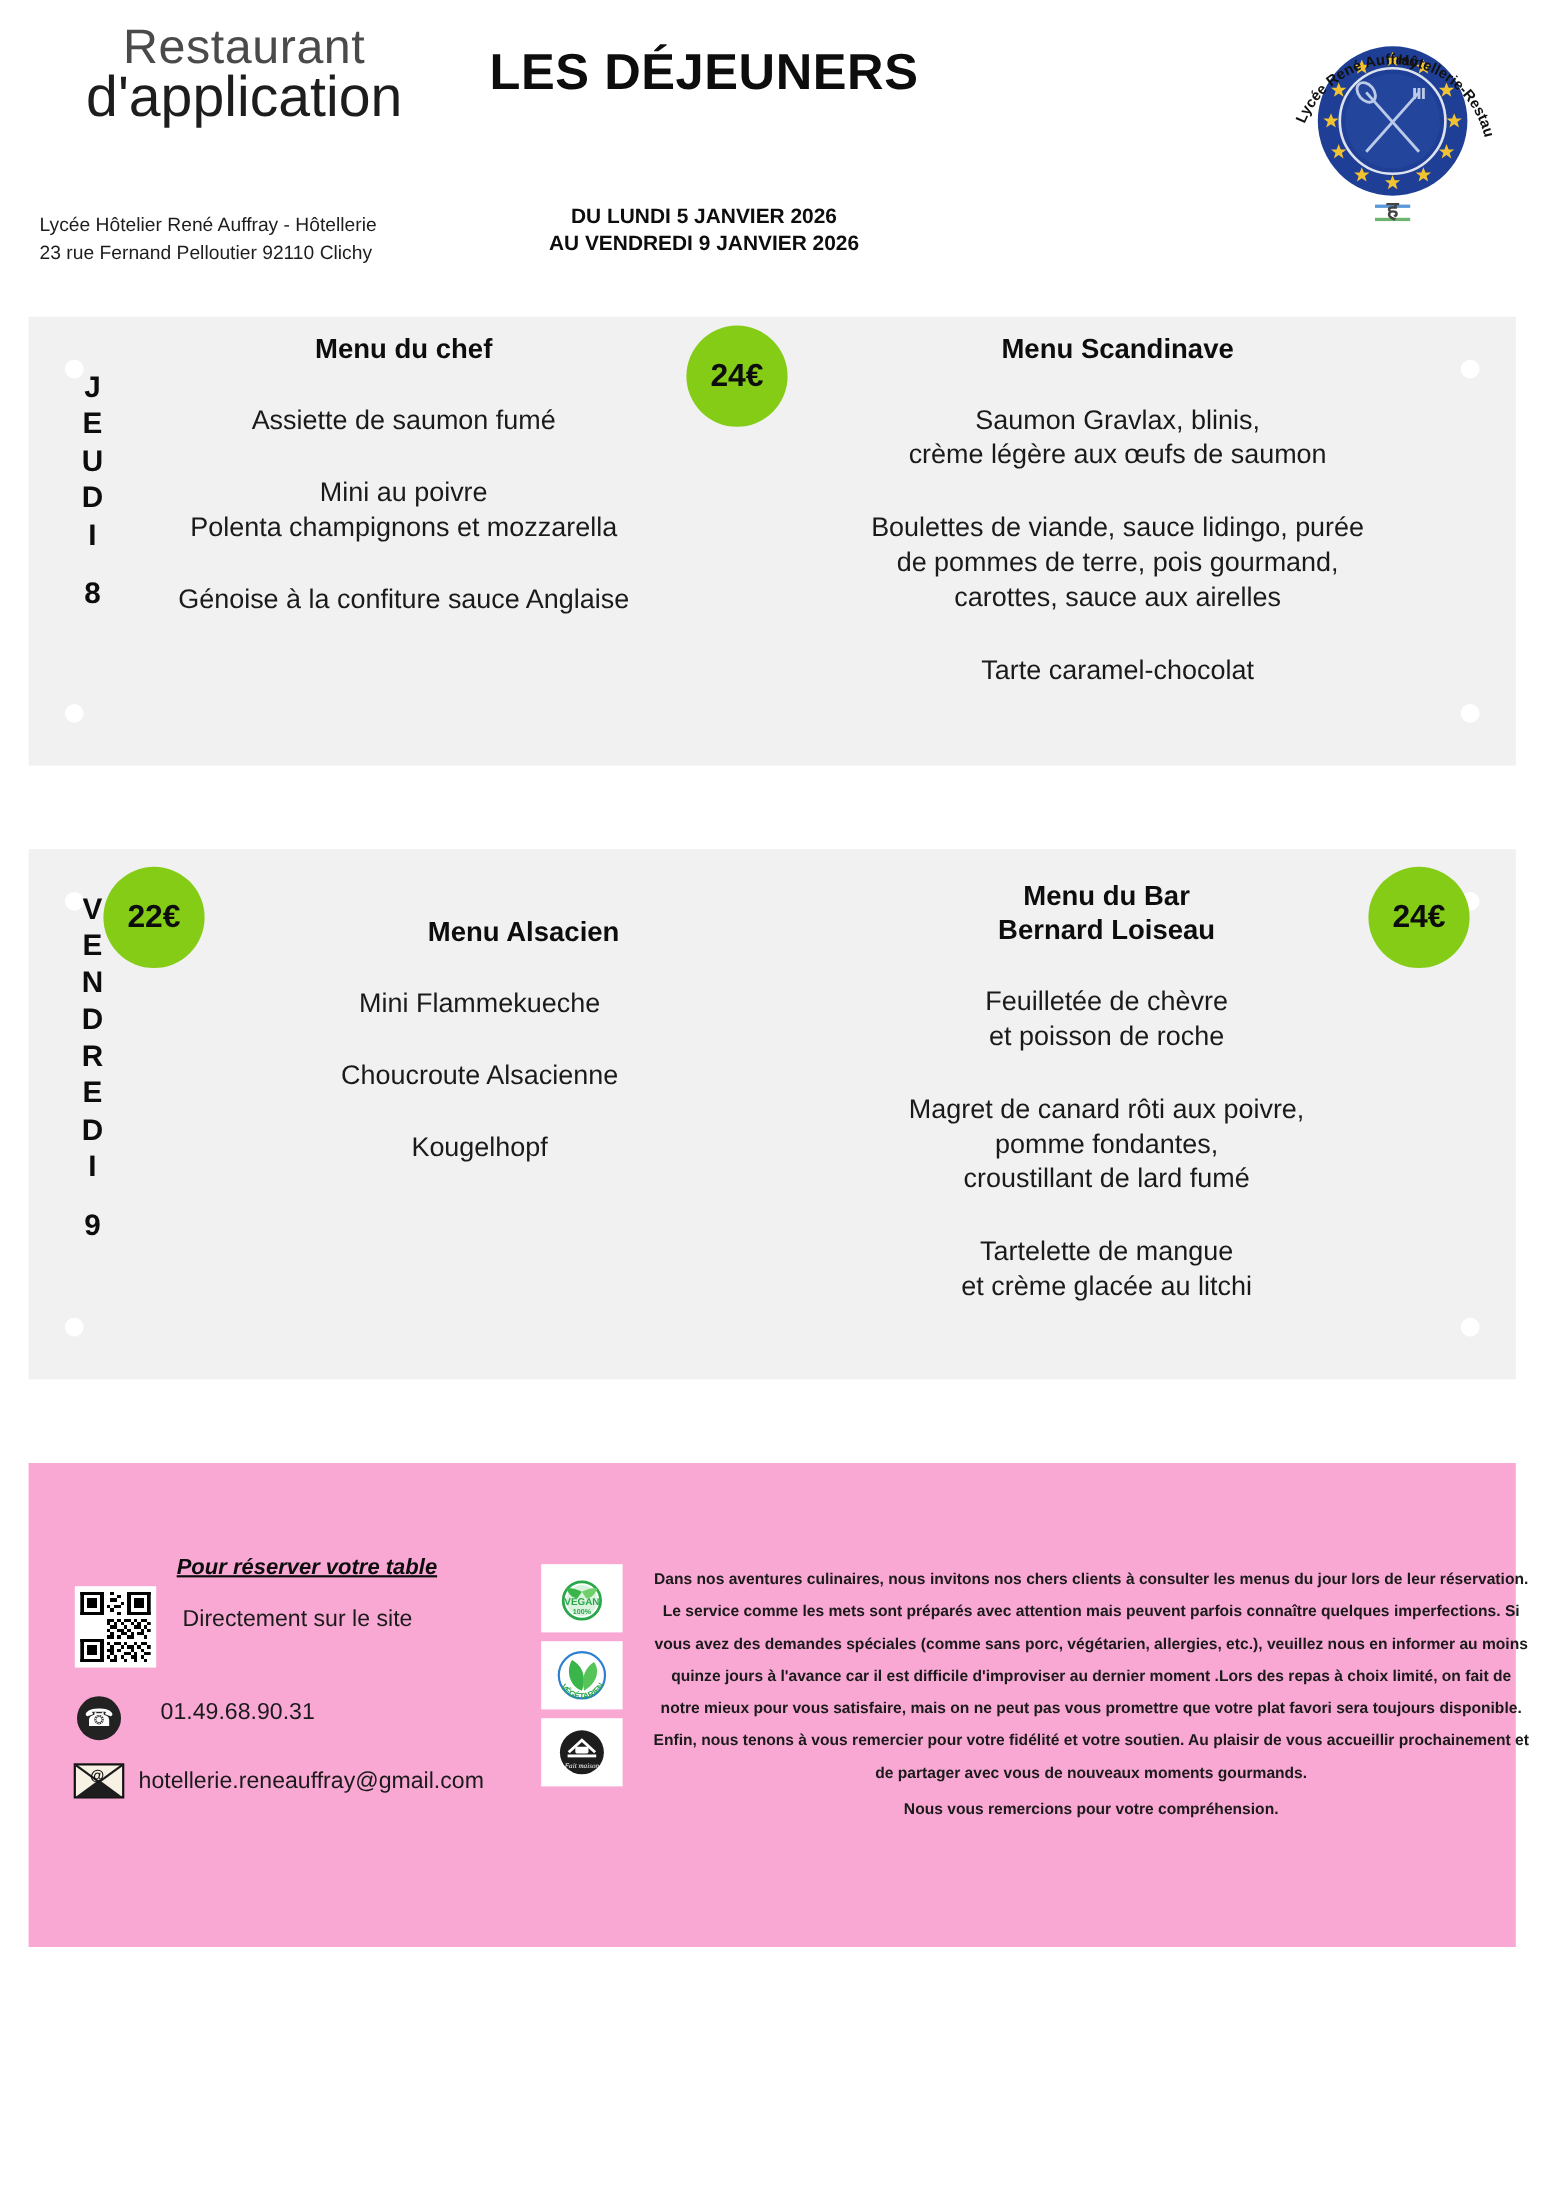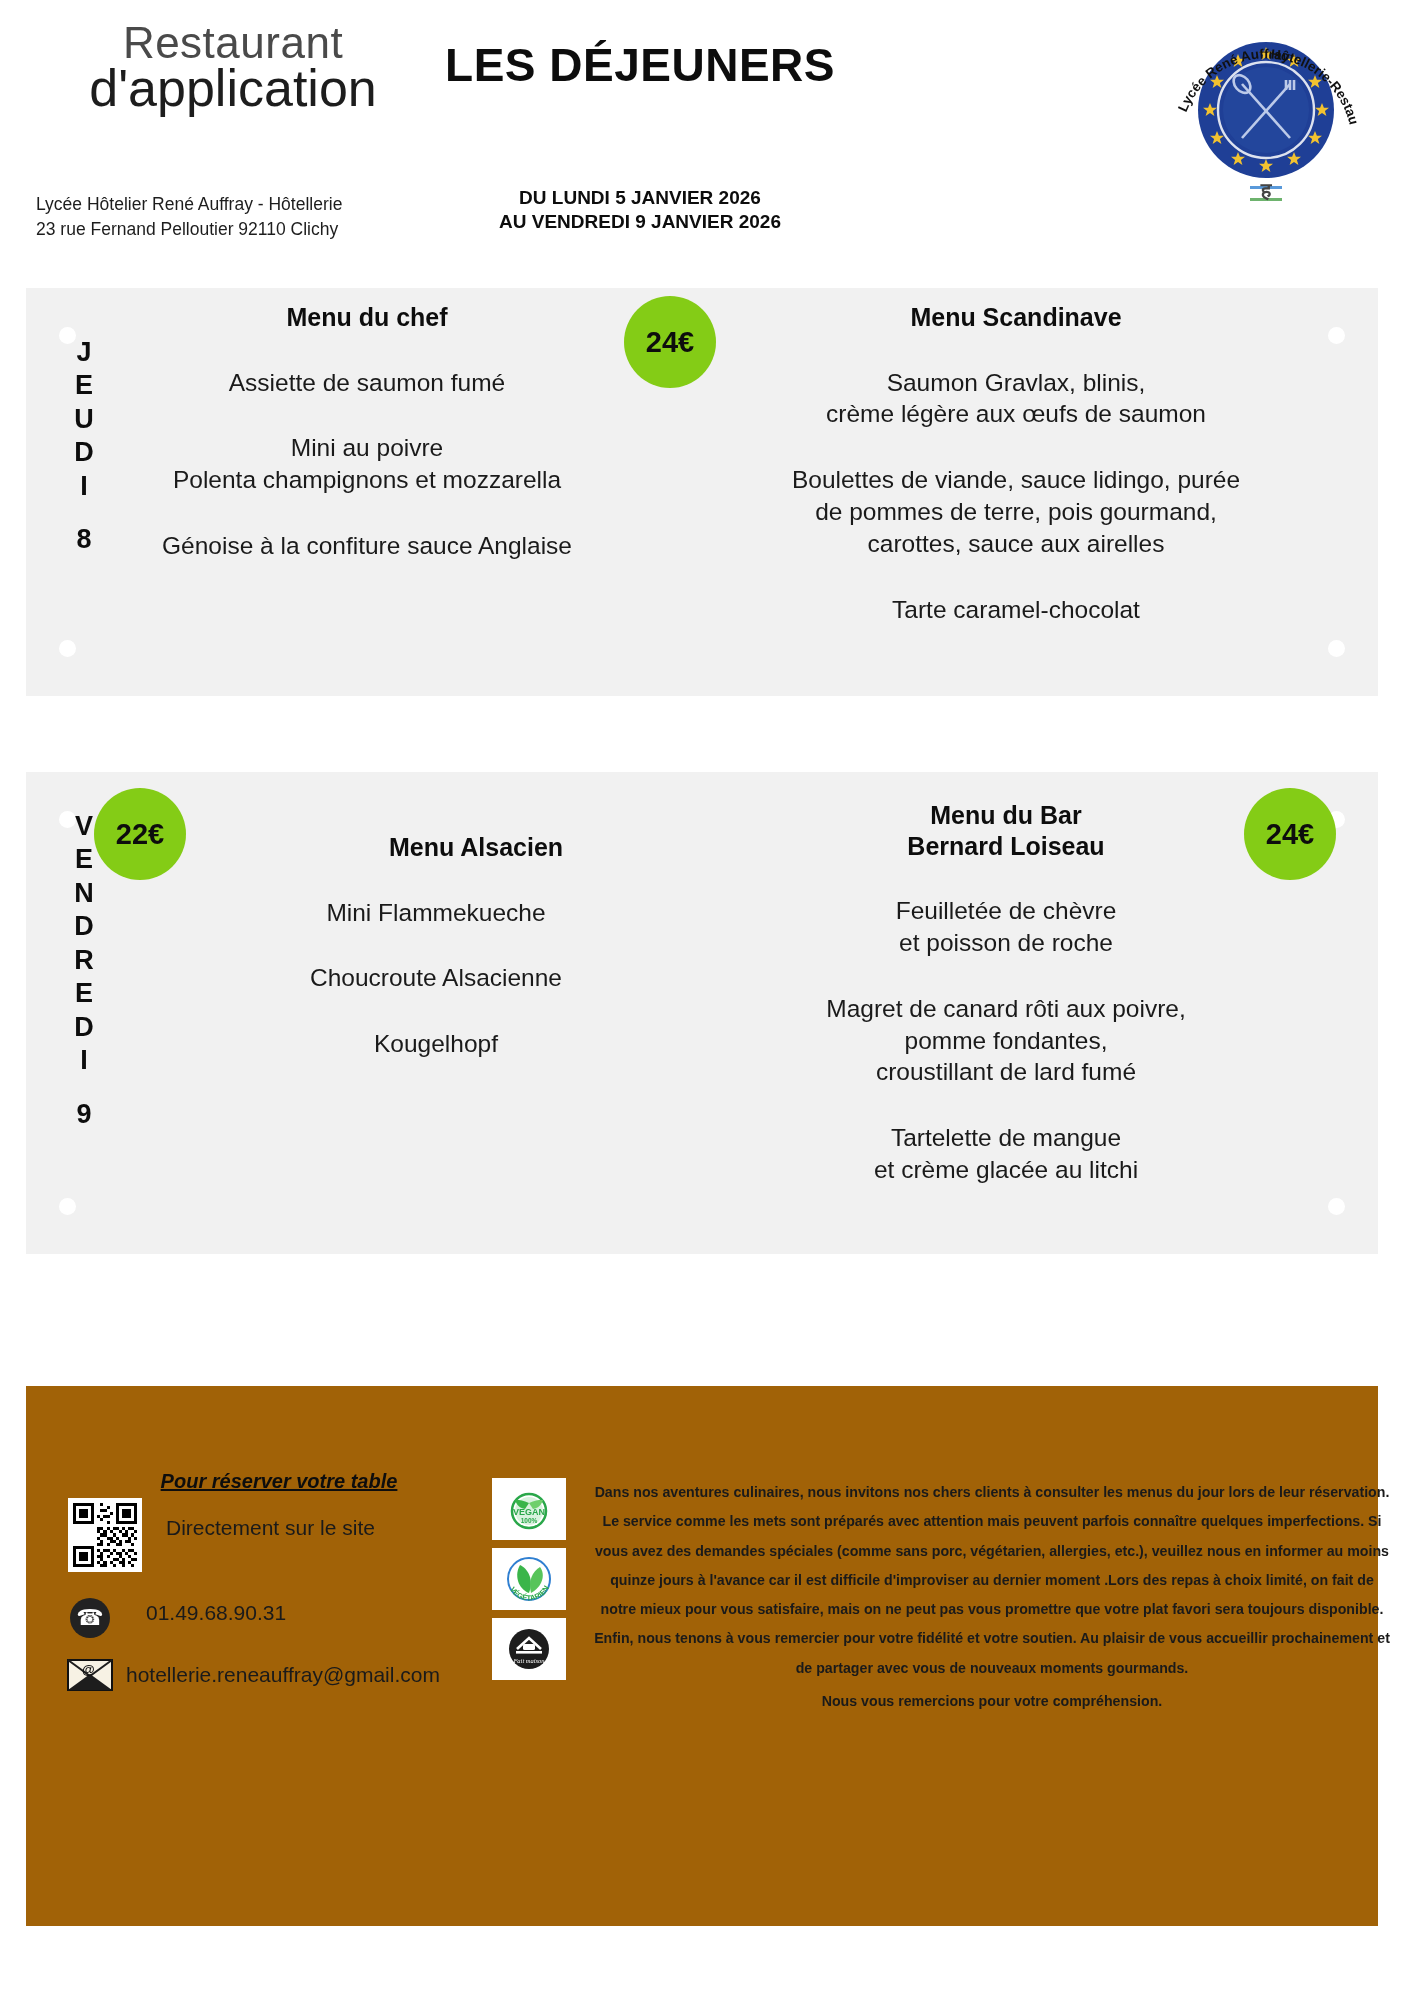--- a/index.html
+++ b/index.html
@@ -6,21 +6,21 @@
   html, body {
     width: 1414px; height: 2000px;
     background: #ffffff;
     font-family: "Liberation Sans", sans-serif;
     color: #111111;
     overflow: hidden;
   }
   .page { position: relative; width: 1414px; height: 2000px; }
 
   
-  .brand { position: absolute; left: 63px; top: 20px; width: 340px; }
+  .brand { position: absolute; left: 52px; top: 20px; width: 340px; }
   .brand-l1 {
     font-size: 44px; font-weight: 300; letter-spacing: .5px;
     color: #4a4a4a; line-height: 1.05; text-align: center;
   }
   .brand-l2 {
     font-size: 52px; font-weight: 400; letter-spacing: 0px;
     color: #1d1d1d; line-height: 1.0; text-align: center; margin-top: -4px;
   }
   .addr { position: absolute; left: 36px; top: 192px; width: 380px;
           font-size: 17.5px; line-height: 1.45; color: #1d1d1d; text-align: left; }
@@ -72,22 +72,22 @@
   #thu-price { left: 598px; top: 8px; }
 
   
   #fri-left  { left: 120px; top: 28px;  width: 580px; margin-top: 32px; }
   #fri-right { left: 700px; top: 28px;  width: 560px; }
   #fri-price-l { left: 68px;  top: 16px; }
   #fri-price-r { left: 1218px; top: 16px; }
   #fri-left .mtitle { margin-left: 80px; }
 
   
-  .footer { position: absolute; left: 26px; top: 1386px;
-            width: 1352px; height: 540px; background: #a16207; }
+  .footer { position: absolute; left: 26px; top: 1330px;
+            width: 1352px; height: 440px; background: #f9a8d4; }
 
   .resv-title { position: absolute; left: 118px; top: 84px; width: 270px;
                 text-align: center; font-size: 20px; font-weight: 700;
                 font-style: italic; text-decoration: underline;
                 color: #0d0d0d; }
 
   .qr { position: absolute; left: 42px; top: 112px; width: 74px; height: 74px;
         background: #ffffff; padding: 5px; }
   .qr svg { display: block; }
   .resv-site { position: absolute; left: 140px; top: 130px; font-size: 21px; color: #1a1a1a; }

